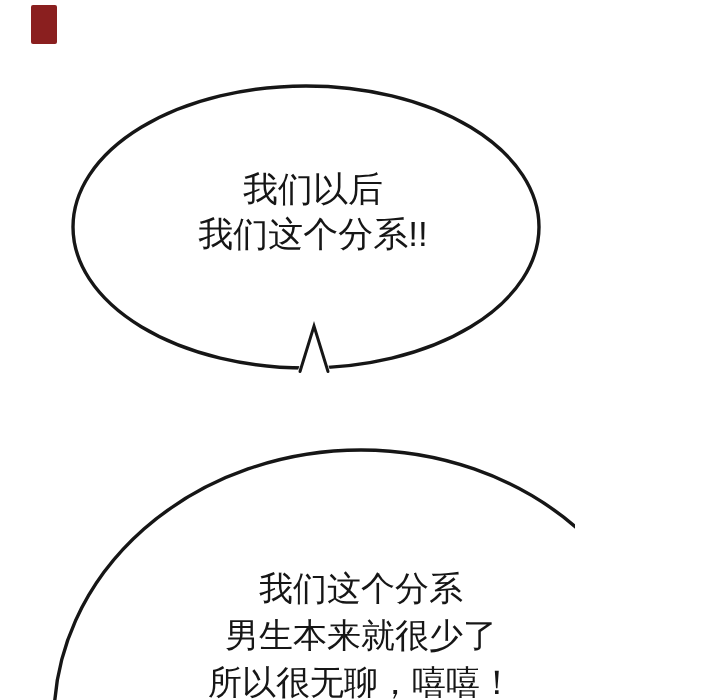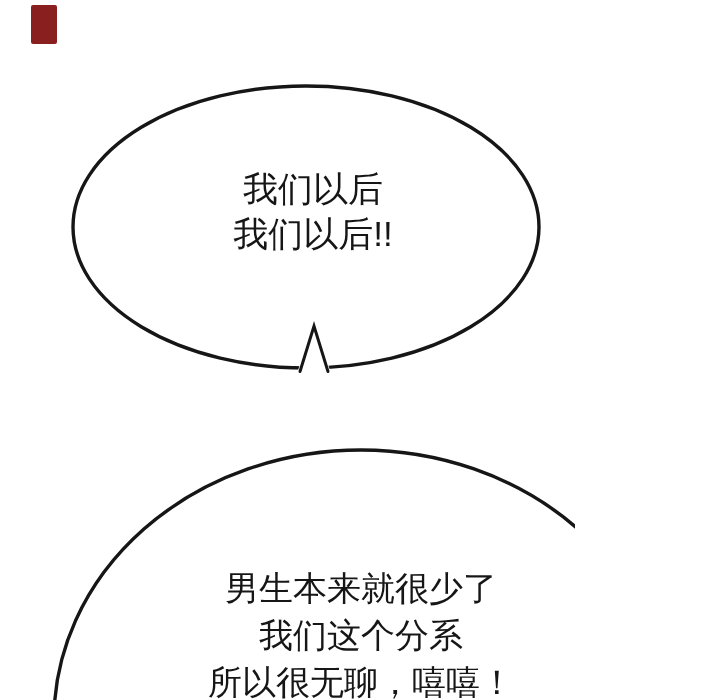--- a/index.html
+++ b/index.html
@@ -56,23 +56,23 @@
 
     <ellipse cx="306" cy="227" rx="233" ry="141" fill="#ffffff" stroke="#161616" stroke-width="3.4" style="stroke: rgb(22, 22, 22);"></ellipse>
 
     <path d="M 296.5 375 L 314 320.5 L 331.5 375 Z" fill="#ffffff" stroke="none" style="fill: rgb(255, 255, 255);"></path>
 
     <path d="M 300 371.5 L 314 326 L 328 371.5" fill="none" stroke="#161616" stroke-width="3" stroke-linejoin="miter" stroke-linecap="round" style="stroke: rgb(22, 22, 22);"></path>
   </svg>
 
   <div class="bubble-text text-top" style="color: rgb(22, 22, 22);">
     <div class="line">我们以后</div>
-    <div class="line">我们以后!!</div>
+    <div class="line">我们这个分系!!</div>
   </div>
 
   <div class="bubble-text text-bottom" style="color: rgb(22, 22, 22);">
+    <div class="line">我们这个分系</div>
     <div class="line">男生本来就很少了</div>
-    <div class="line">我们这个分系</div>
     <div class="line">所以很无聊，嘻嘻！</div>
   </div>
 
   <div class="watermark" style="background-color: rgb(138, 31, 31);"></div>
 </div>
 
 </body></html>

